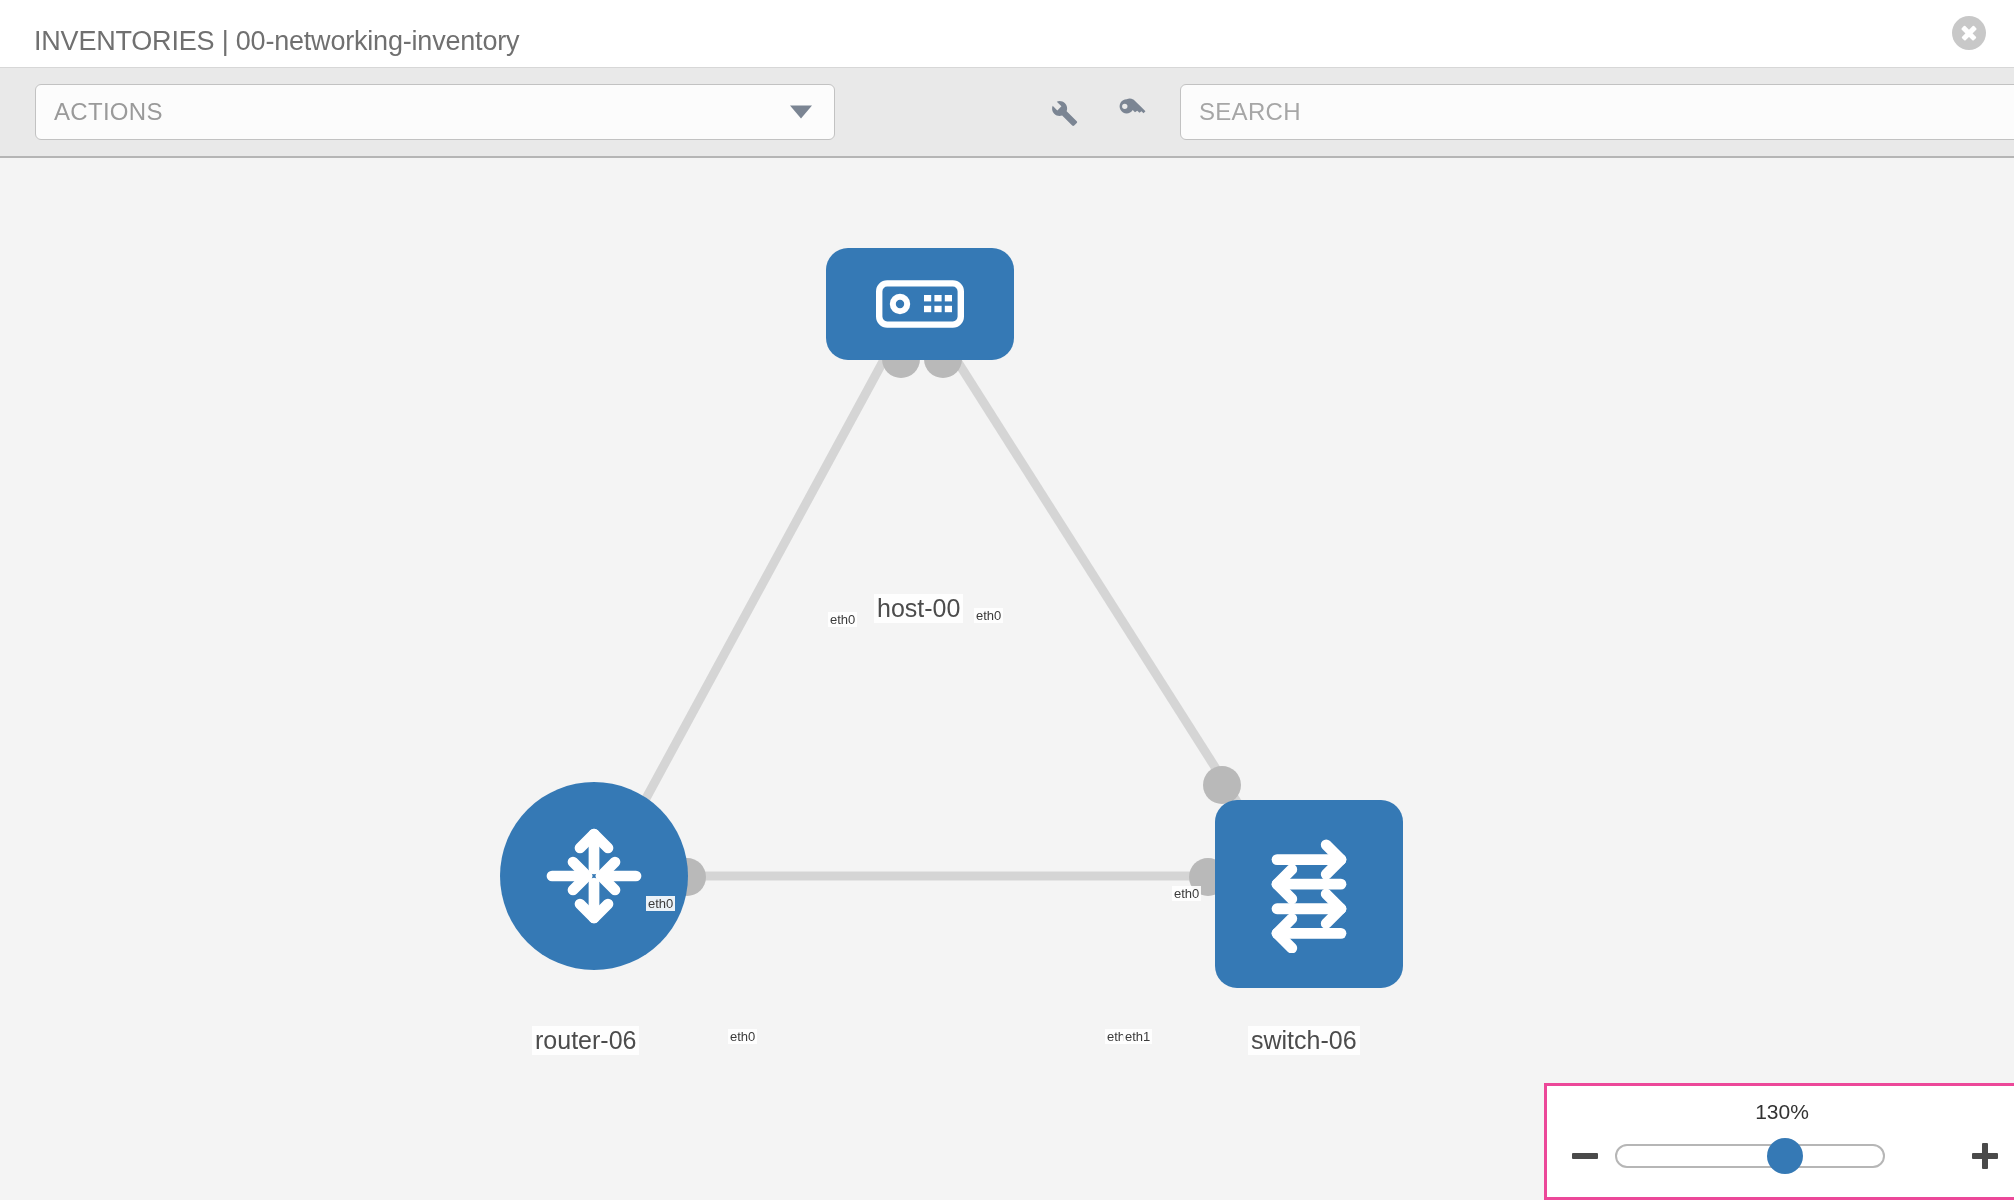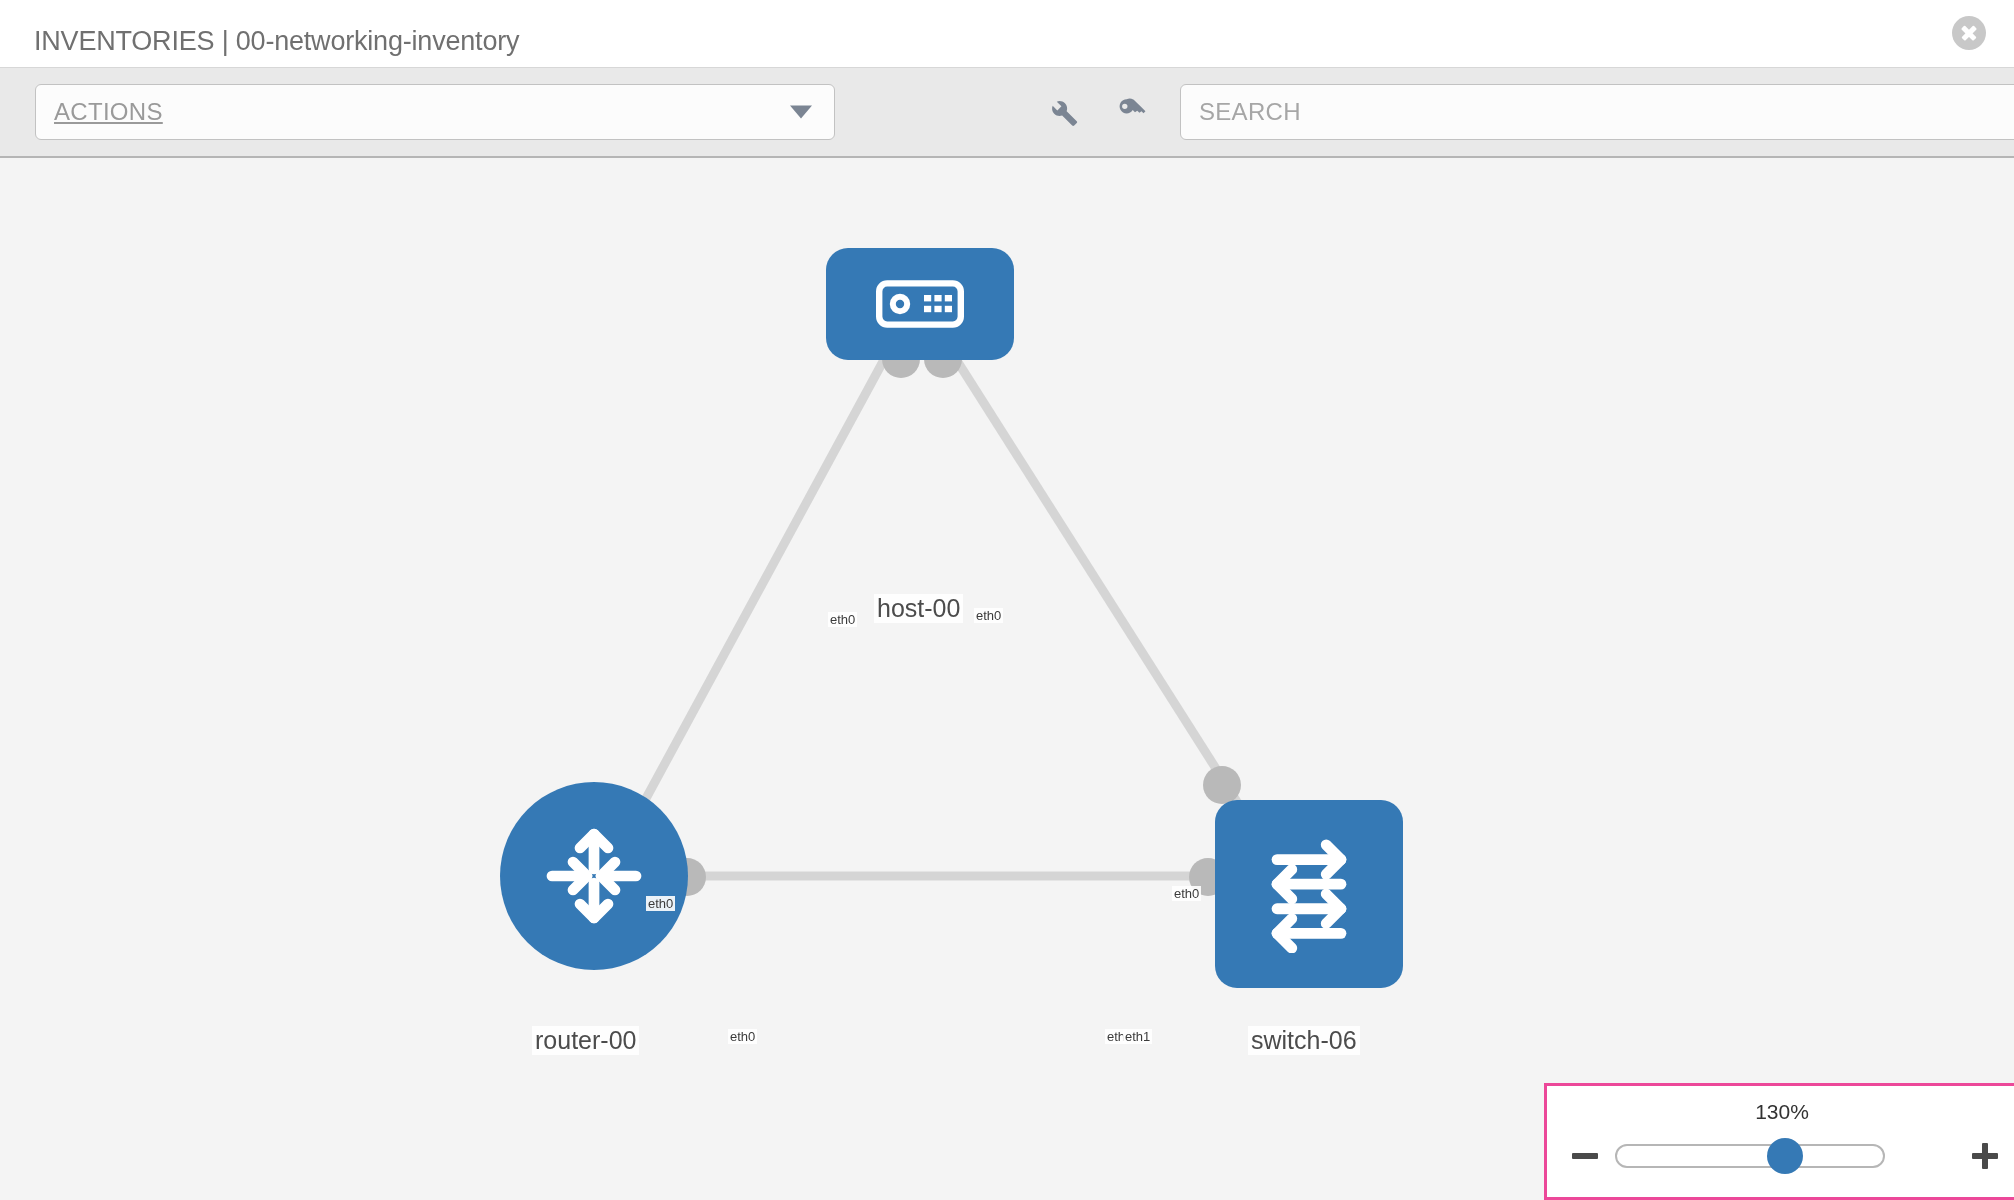--- a/index.html
+++ b/index.html
@@ -43,21 +43,21 @@
   .actions-select {
     position: absolute; left: 35px; top: 85px - 85px;
     top: 16px;
     width: 800px; height: 56px;
     background: #fcfcfc;
     border: 1px solid #c2c2c2; border-radius: 6px;
     cursor: pointer;
   }
   .actions-label {
     position: absolute; left: 18px; top: 50%; transform: translateY(-50%);
-    font-size: 24px; color: #9a9a9a; letter-spacing: 0.3px; text-decoration: underline;
+    font-size: 24px; color: #9a9a9a; letter-spacing: 0.3px;
   }
   .caret {
     position: absolute; right: 22px; top: 50%; transform: translateY(-50%);
     width: 0; height: 0;
     border-left: 11px solid transparent;
     border-right: 11px solid transparent;
     border-top: 13px solid #7b8593;
   }
   .tool-icon {
     position: absolute; top: 16px; width: 56px; height: 56px; cursor: pointer;
@@ -223,21 +223,21 @@
               <line x1="24" y1="42" x2="24" y2="27"></line>
               <polyline points="18,36 24,42 30,36"></polyline>
               <line x1="6" y1="24" x2="21" y2="24"></line>
               <polyline points="15,18 21,24 15,30"></polyline>
               <line x1="42" y1="24" x2="27" y2="24"></line>
               <polyline points="33,18 27,24 33,30"></polyline>
             </g>
           </svg>
         </div>
       </div>
-      <div class="node-label" style="left:526px; top:866px;">router-00</div>
+      <div class="node-label" style="left:526px; top:866px;">router-06</div>
 
       <div class="node" style="left:1209px; top:640px; width:188px; height:188px;">
         <div class="nub" style="left:-12px; top:-34px;"></div>
         <div class="nub" style="left:-26px; top:58px;"></div>
         <div class="node-shape shape-rounded" style="width:188px; height:188px;">
           <svg width="118" height="118" viewBox="0 0 48 48" aria-hidden="true">
             <g stroke="#ffffff" stroke-width="4.4" stroke-linecap="round" stroke-linejoin="round" fill="none">
               <line x1="11" y1="10" x2="37" y2="10"></line>
               <polyline points="31,4 37,10 31,16"></polyline>
               <line x1="37" y1="20" x2="11" y2="20"></line>

